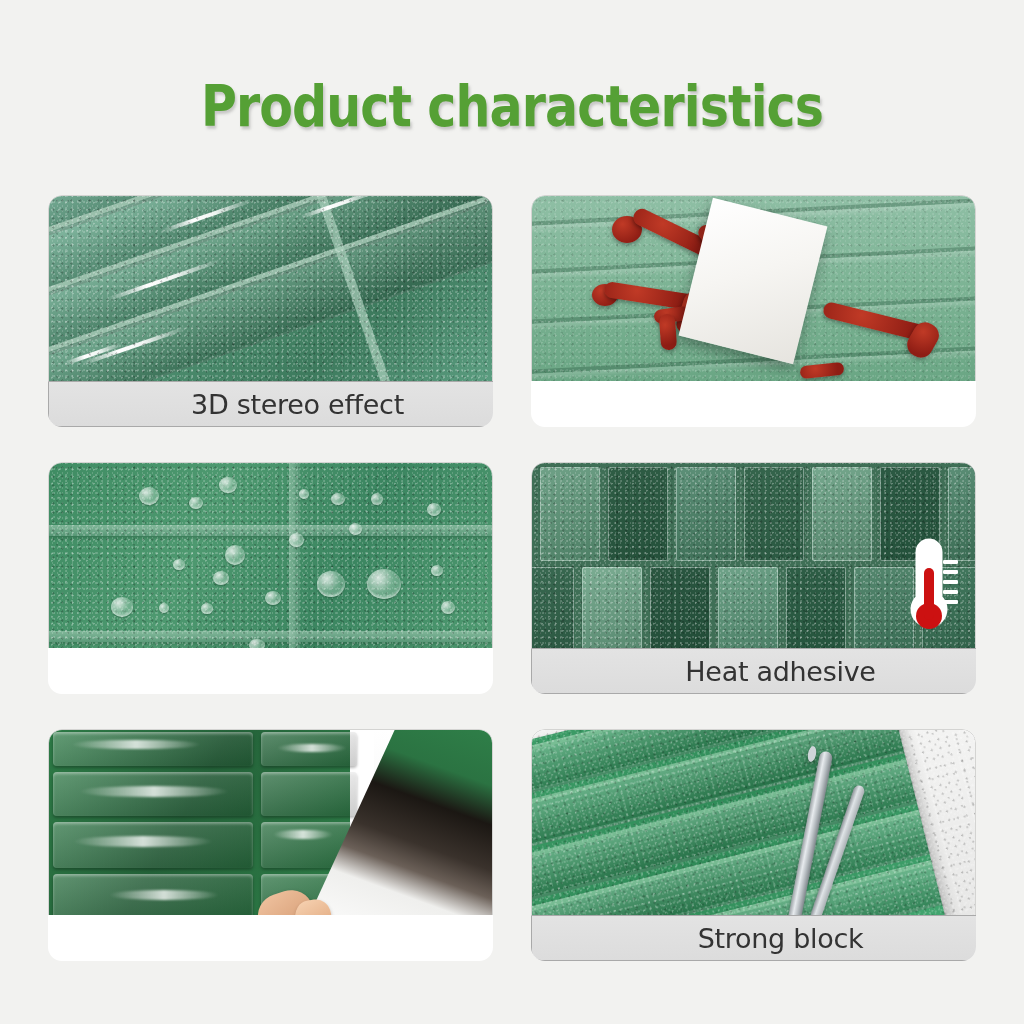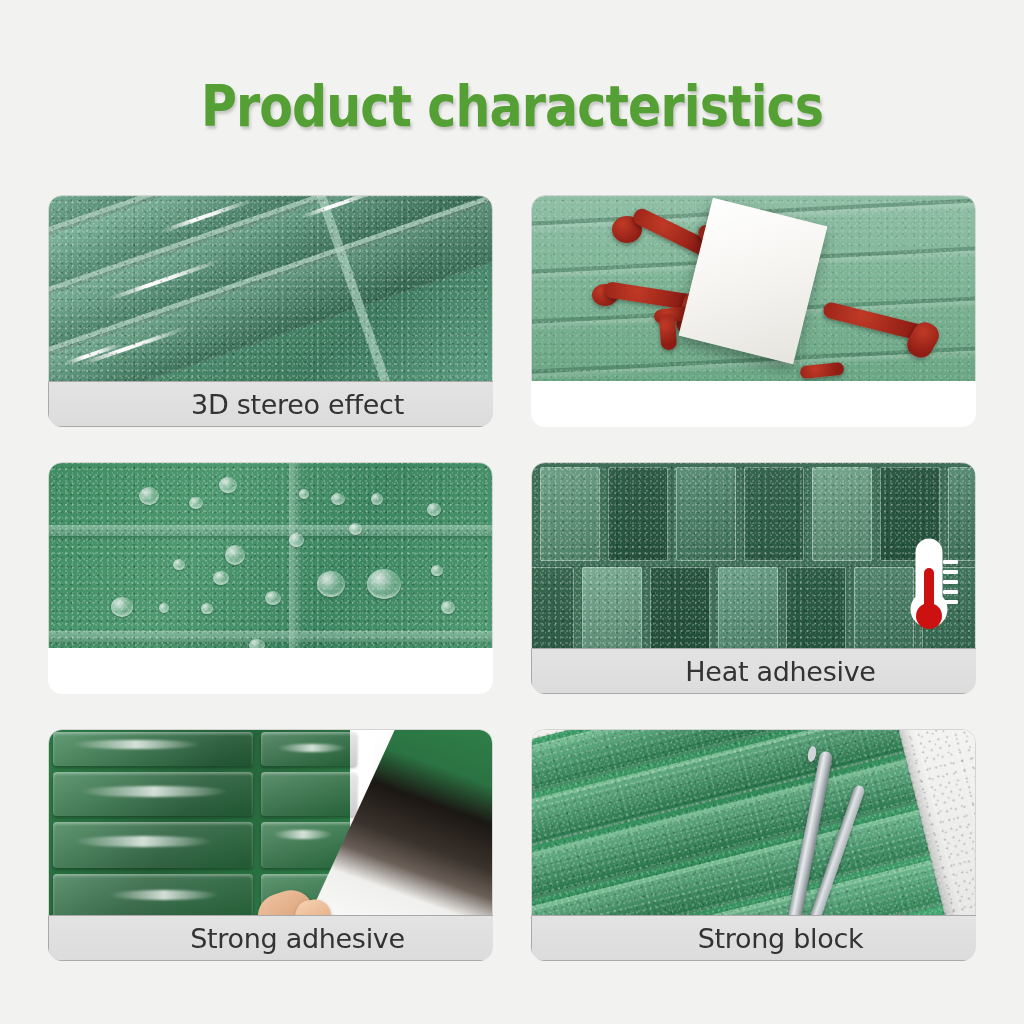--- a/index.html
+++ b/index.html
@@ -421,21 +421,20 @@
             <div class="shine" style="left:24px;  top:106px; width:140px; height:11px;"></div>
             <div class="shine" style="left:60px;  top:160px; width:110px; height:10px;"></div>
             <div class="shine" style="left:228px; top:14px;  width:70px;  height:8px;"></div>
             <div class="shine" style="left:224px; top:100px; width:60px;  height:9px;"></div>
           </div>
           <div class="peel"></div>
           <div class="finger" style="left:208px; top:162px; width:56px; height:40px; transform:rotate(-18deg);"></div>
           <div class="finger" style="left:246px; top:170px; width:36px; height:30px; transform:rotate(-10deg); background:linear-gradient(160deg,#f7d2b2,#e0a87e);"></div>
         </div>
       </div>
-      <div class="caption">Strong adhesive</div>
     </div>
 
     <div class="card">
       <div class="photo">
         <div class="photo-inner p6">
           <div class="sheet6">
             <div class="strip" style="top:6px;"></div>
             <div class="strip" style="top:58px;"></div>
             <div class="strip" style="top:110px;"></div>
             <div class="strip" style="top:162px;"></div>

